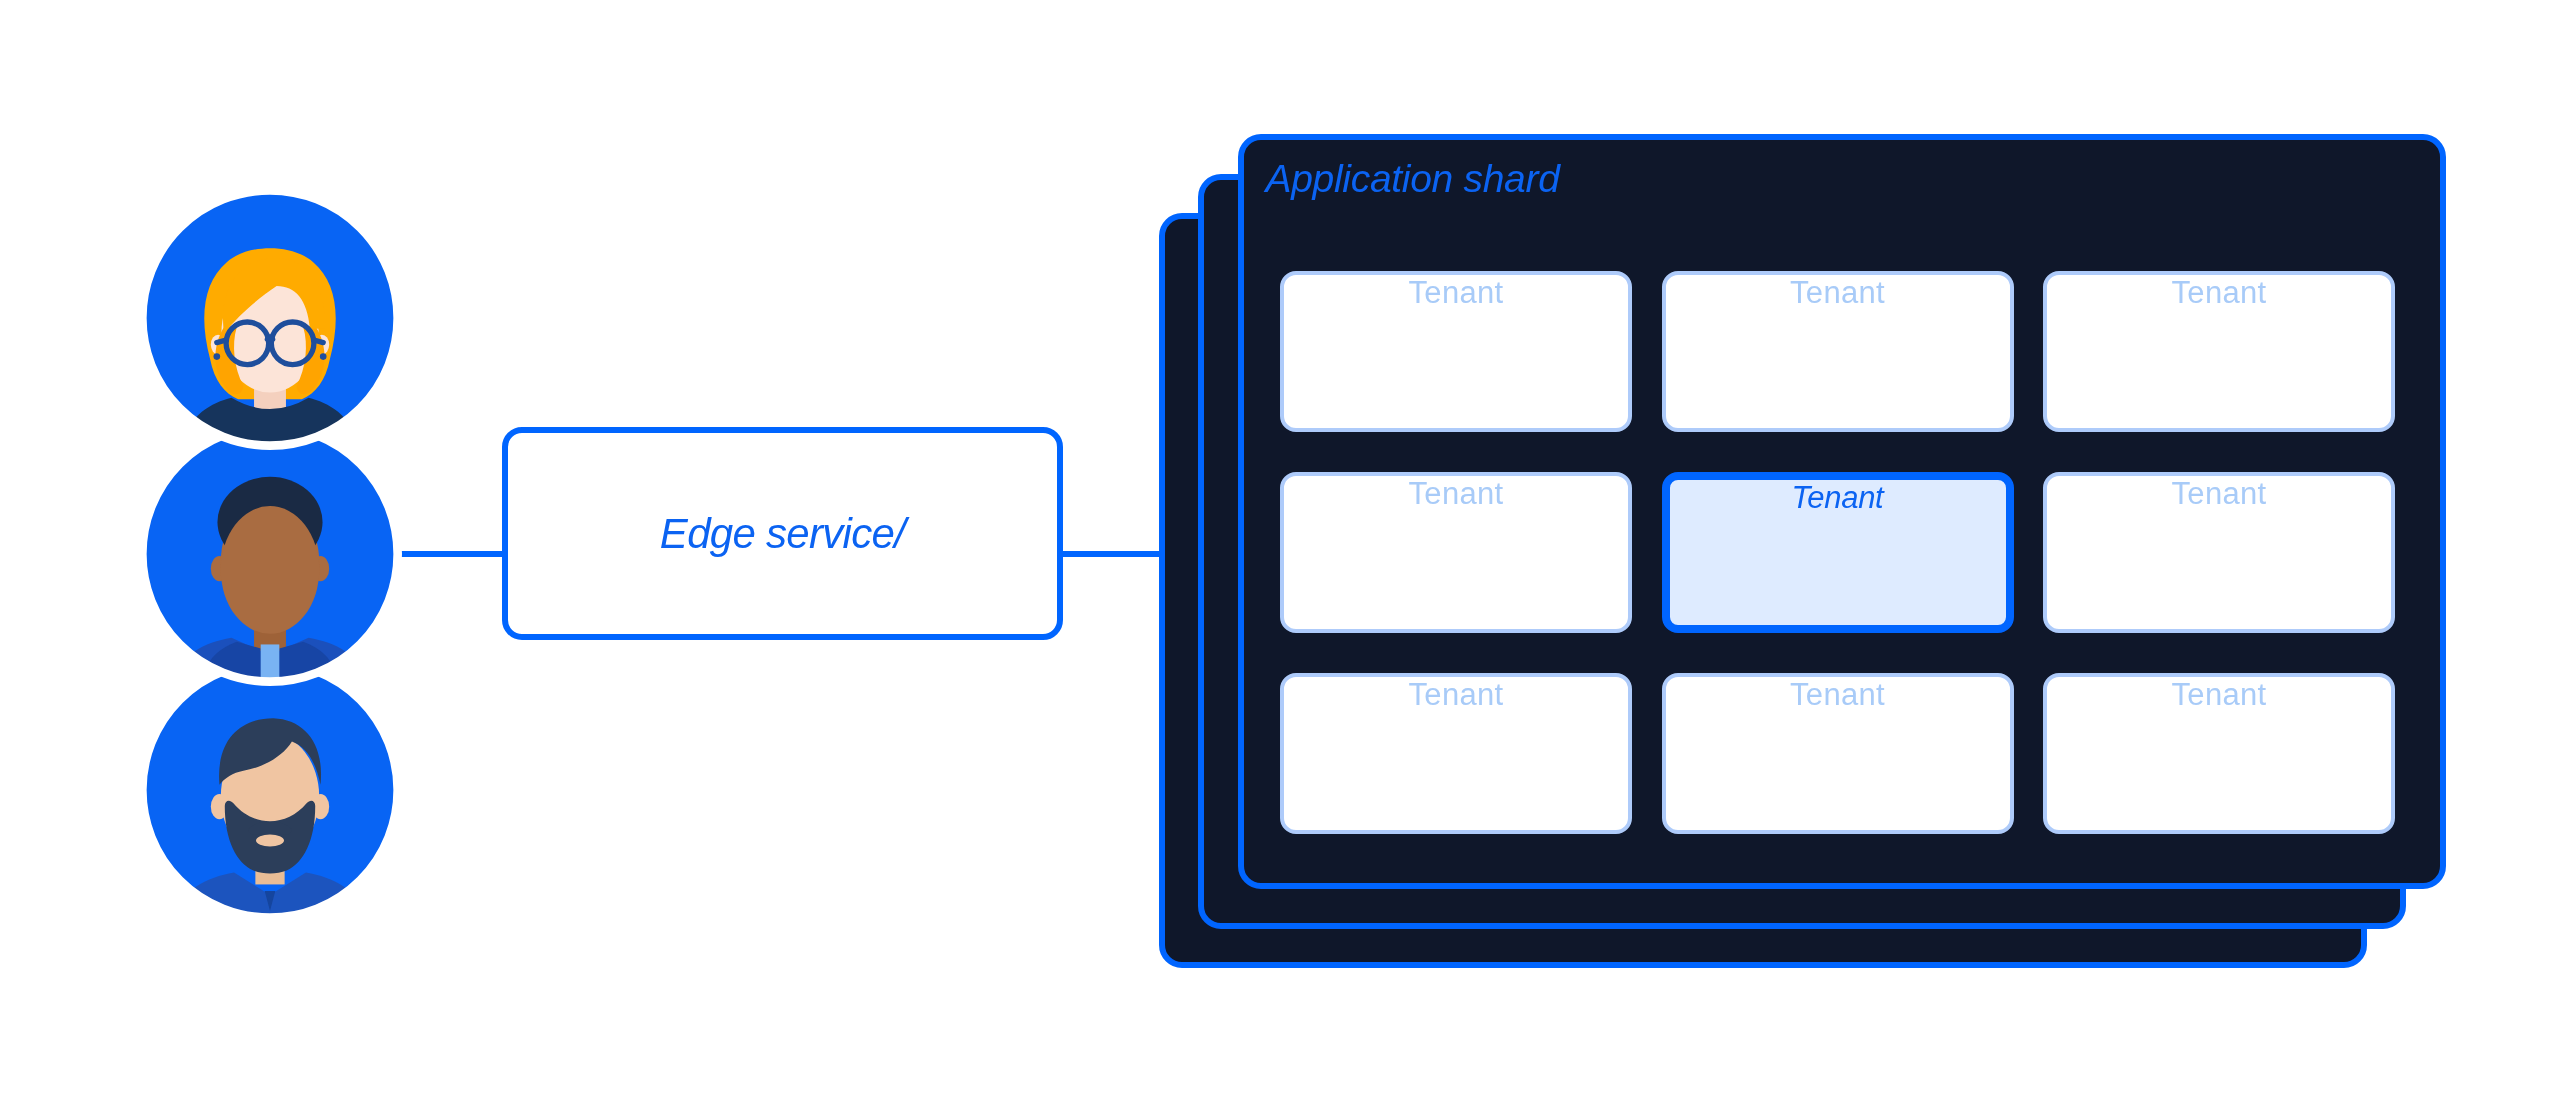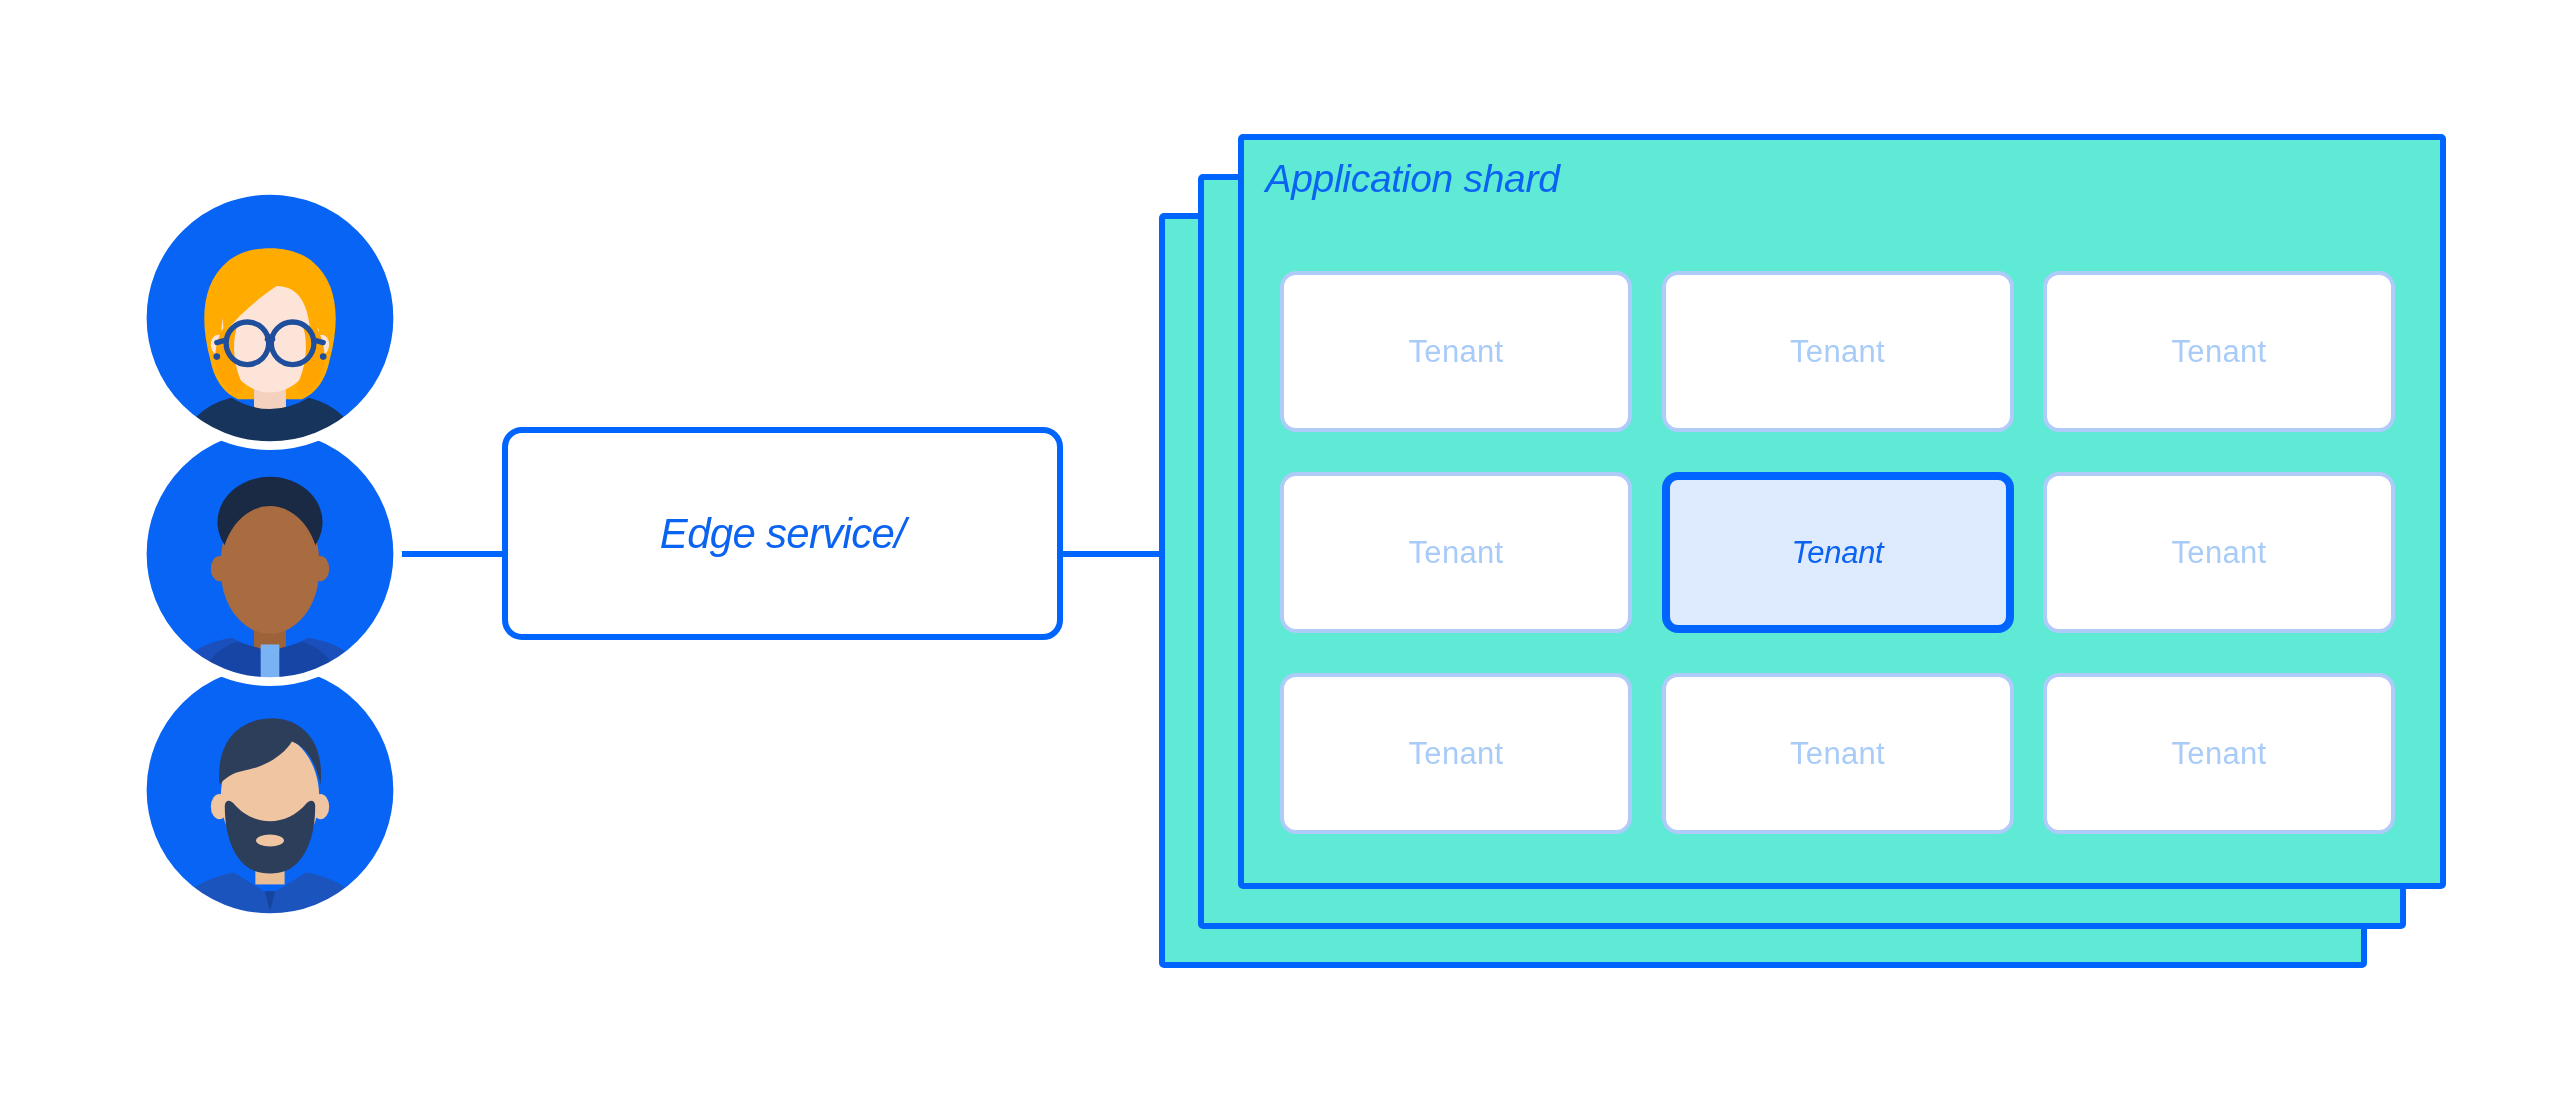--- a/index.html
+++ b/index.html
@@ -29,40 +29,40 @@
     background:#fff;border:6px solid var(--accent-blue);border-radius:20px;
     display:flex;flex-direction:column;align-items:center;justify-content:center;z-index:4;
   }
   .edge-box .line{
     font-style:italic;font-weight:500;font-size:42px;line-height:59px;
     color:var(--text-blue);letter-spacing:-0.7px;white-space:nowrap;
   }
 
   .panel{
     position:absolute;width:1208px;height:755px;box-sizing:border-box;
-    background:#5eead4;border:6px solid var(--accent-blue);border-radius:5px;
+    background:#0f172a;border:6px solid var(--accent-blue);border-radius:23px;
   }
   #shard-panel-back{left:1159px;top:213px}
   #shard-panel-middle{left:1198px;top:174px}
   #shard-panel-front{left:1238px;top:134px}
 
   .shard-title{
     position:absolute;left:21.5px;top:17.4px;
     font-style:italic;font-weight:500;font-size:39px;color:var(--text-blue);
     letter-spacing:-0.3px;white-space:nowrap;
   }
   .tenant-grid{
     position:absolute;left:36px;top:131px;
     display:grid;grid-template-columns:repeat(3,352px);grid-auto-rows:161px;
     column-gap:29.5px;row-gap:40px;
   }
   .tenant{
     box-sizing:border-box;background:#fff;
     border:4.7px solid var(--light-blue-border);border-radius:16px;
-    display:flex;align-items:center;justify-content:center;
+    display:flex;align-items:flex-start;justify-content:center;
   }
   .tenant-label{font-size:31px;color:var(--light-blue-text);letter-spacing:0.3px}
   .tenant.highlighted{border:8.7px solid var(--accent-blue);background:var(--highlight-fill)}
   .tenant.highlighted .tenant-label{
     font-style:italic;font-weight:500;color:var(--text-blue);letter-spacing:-0.3px;
   }
 </style>
 </head>
 <body>
 

